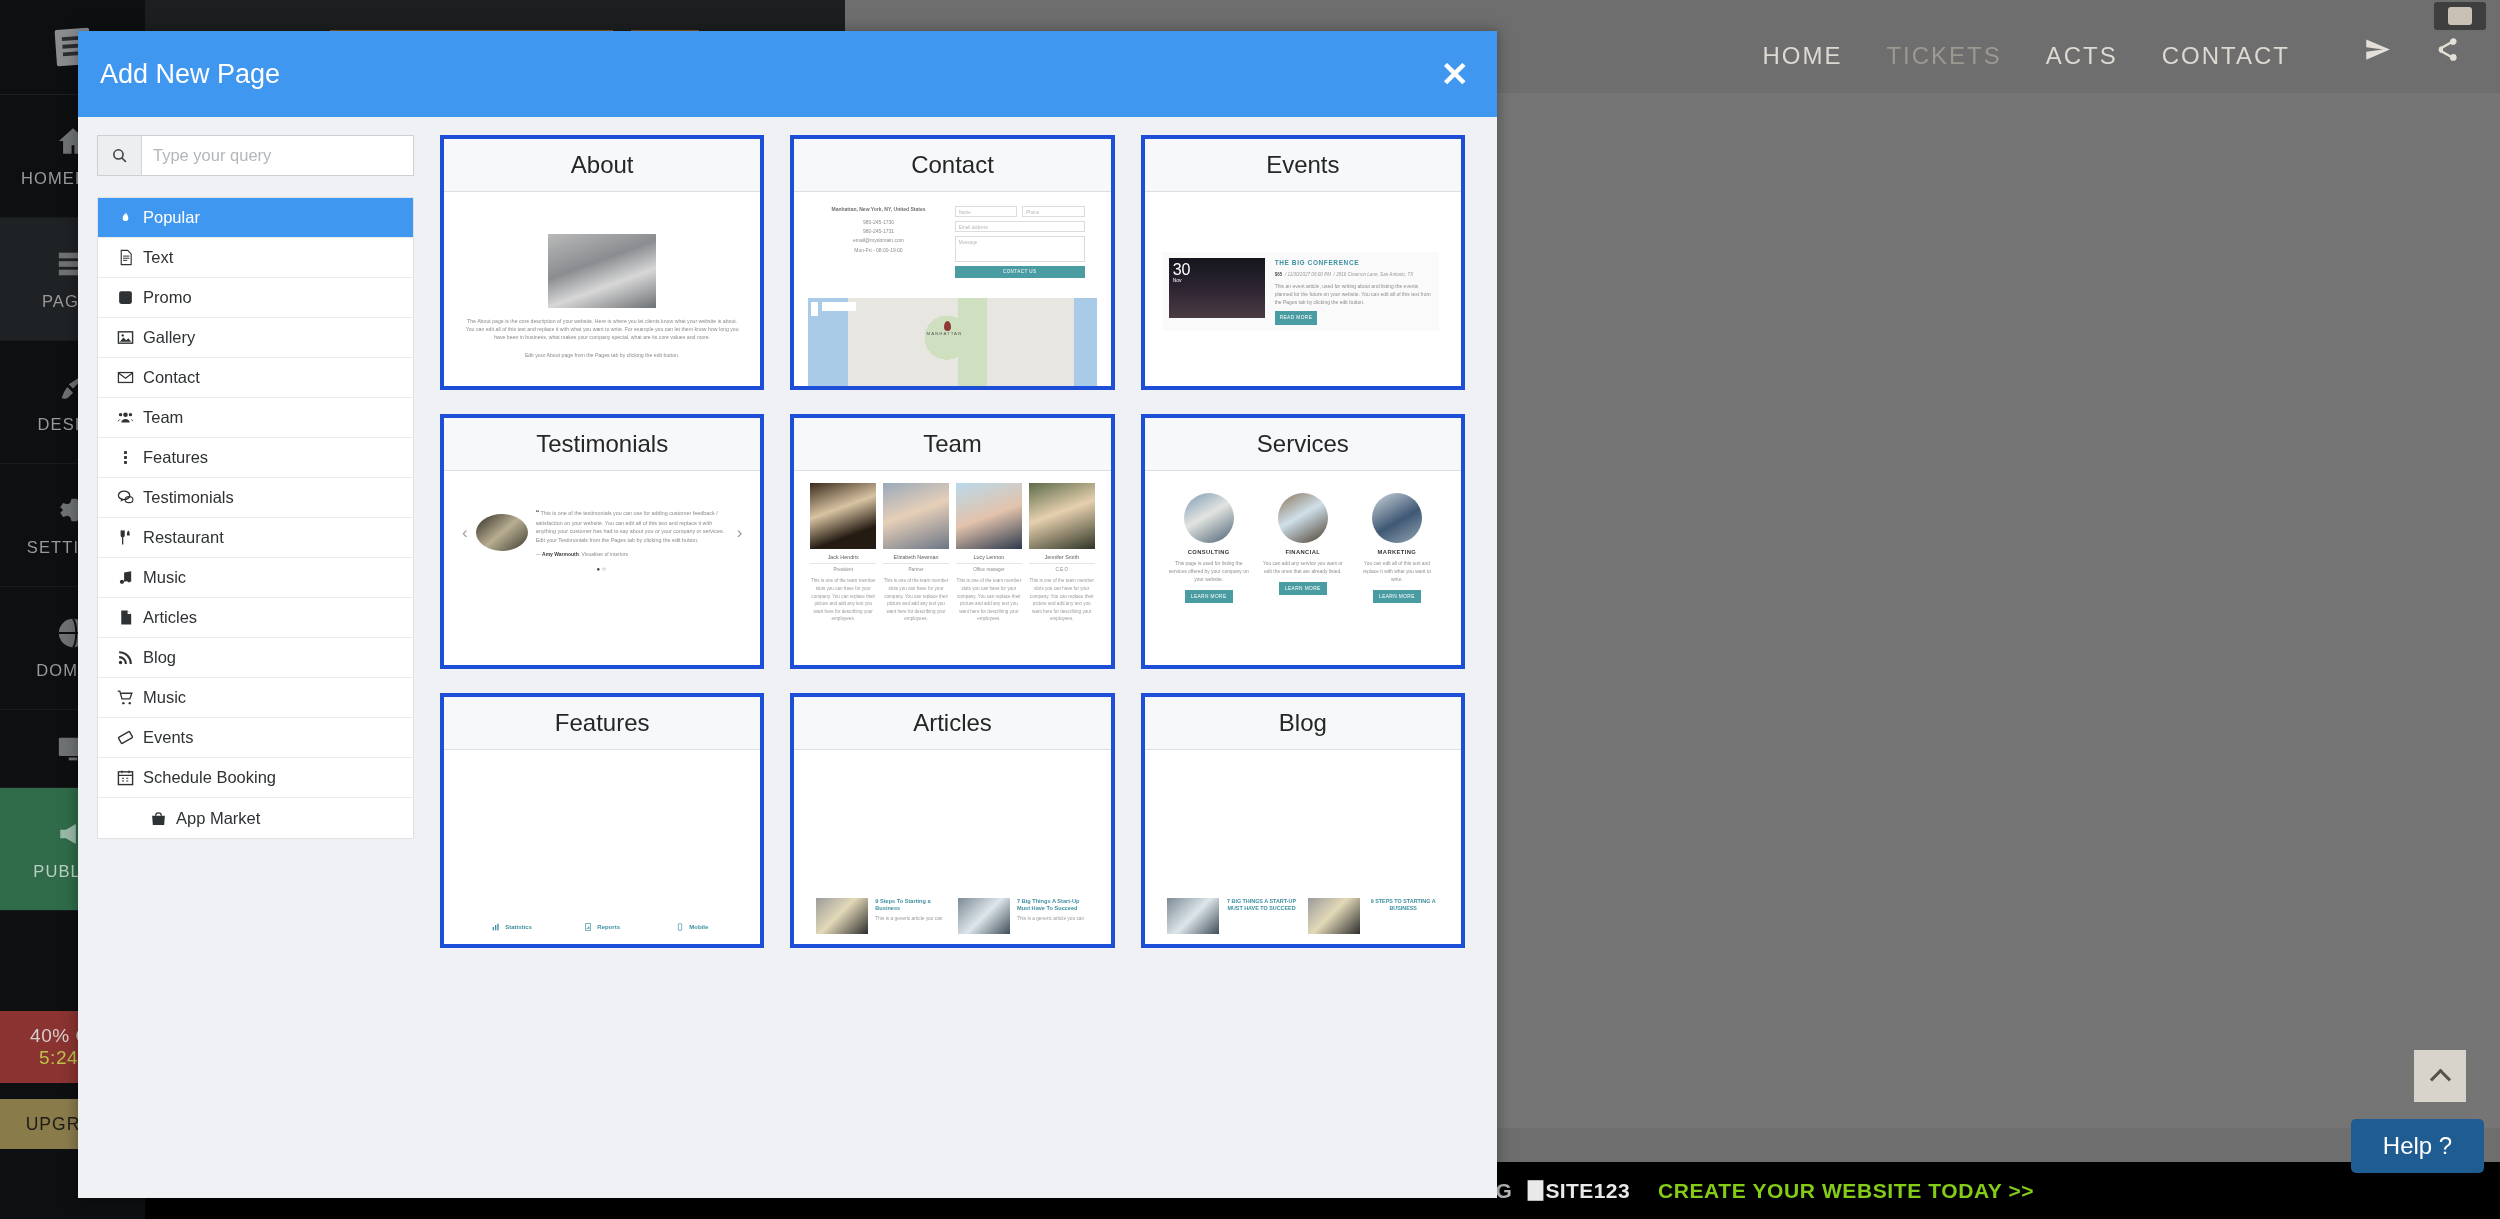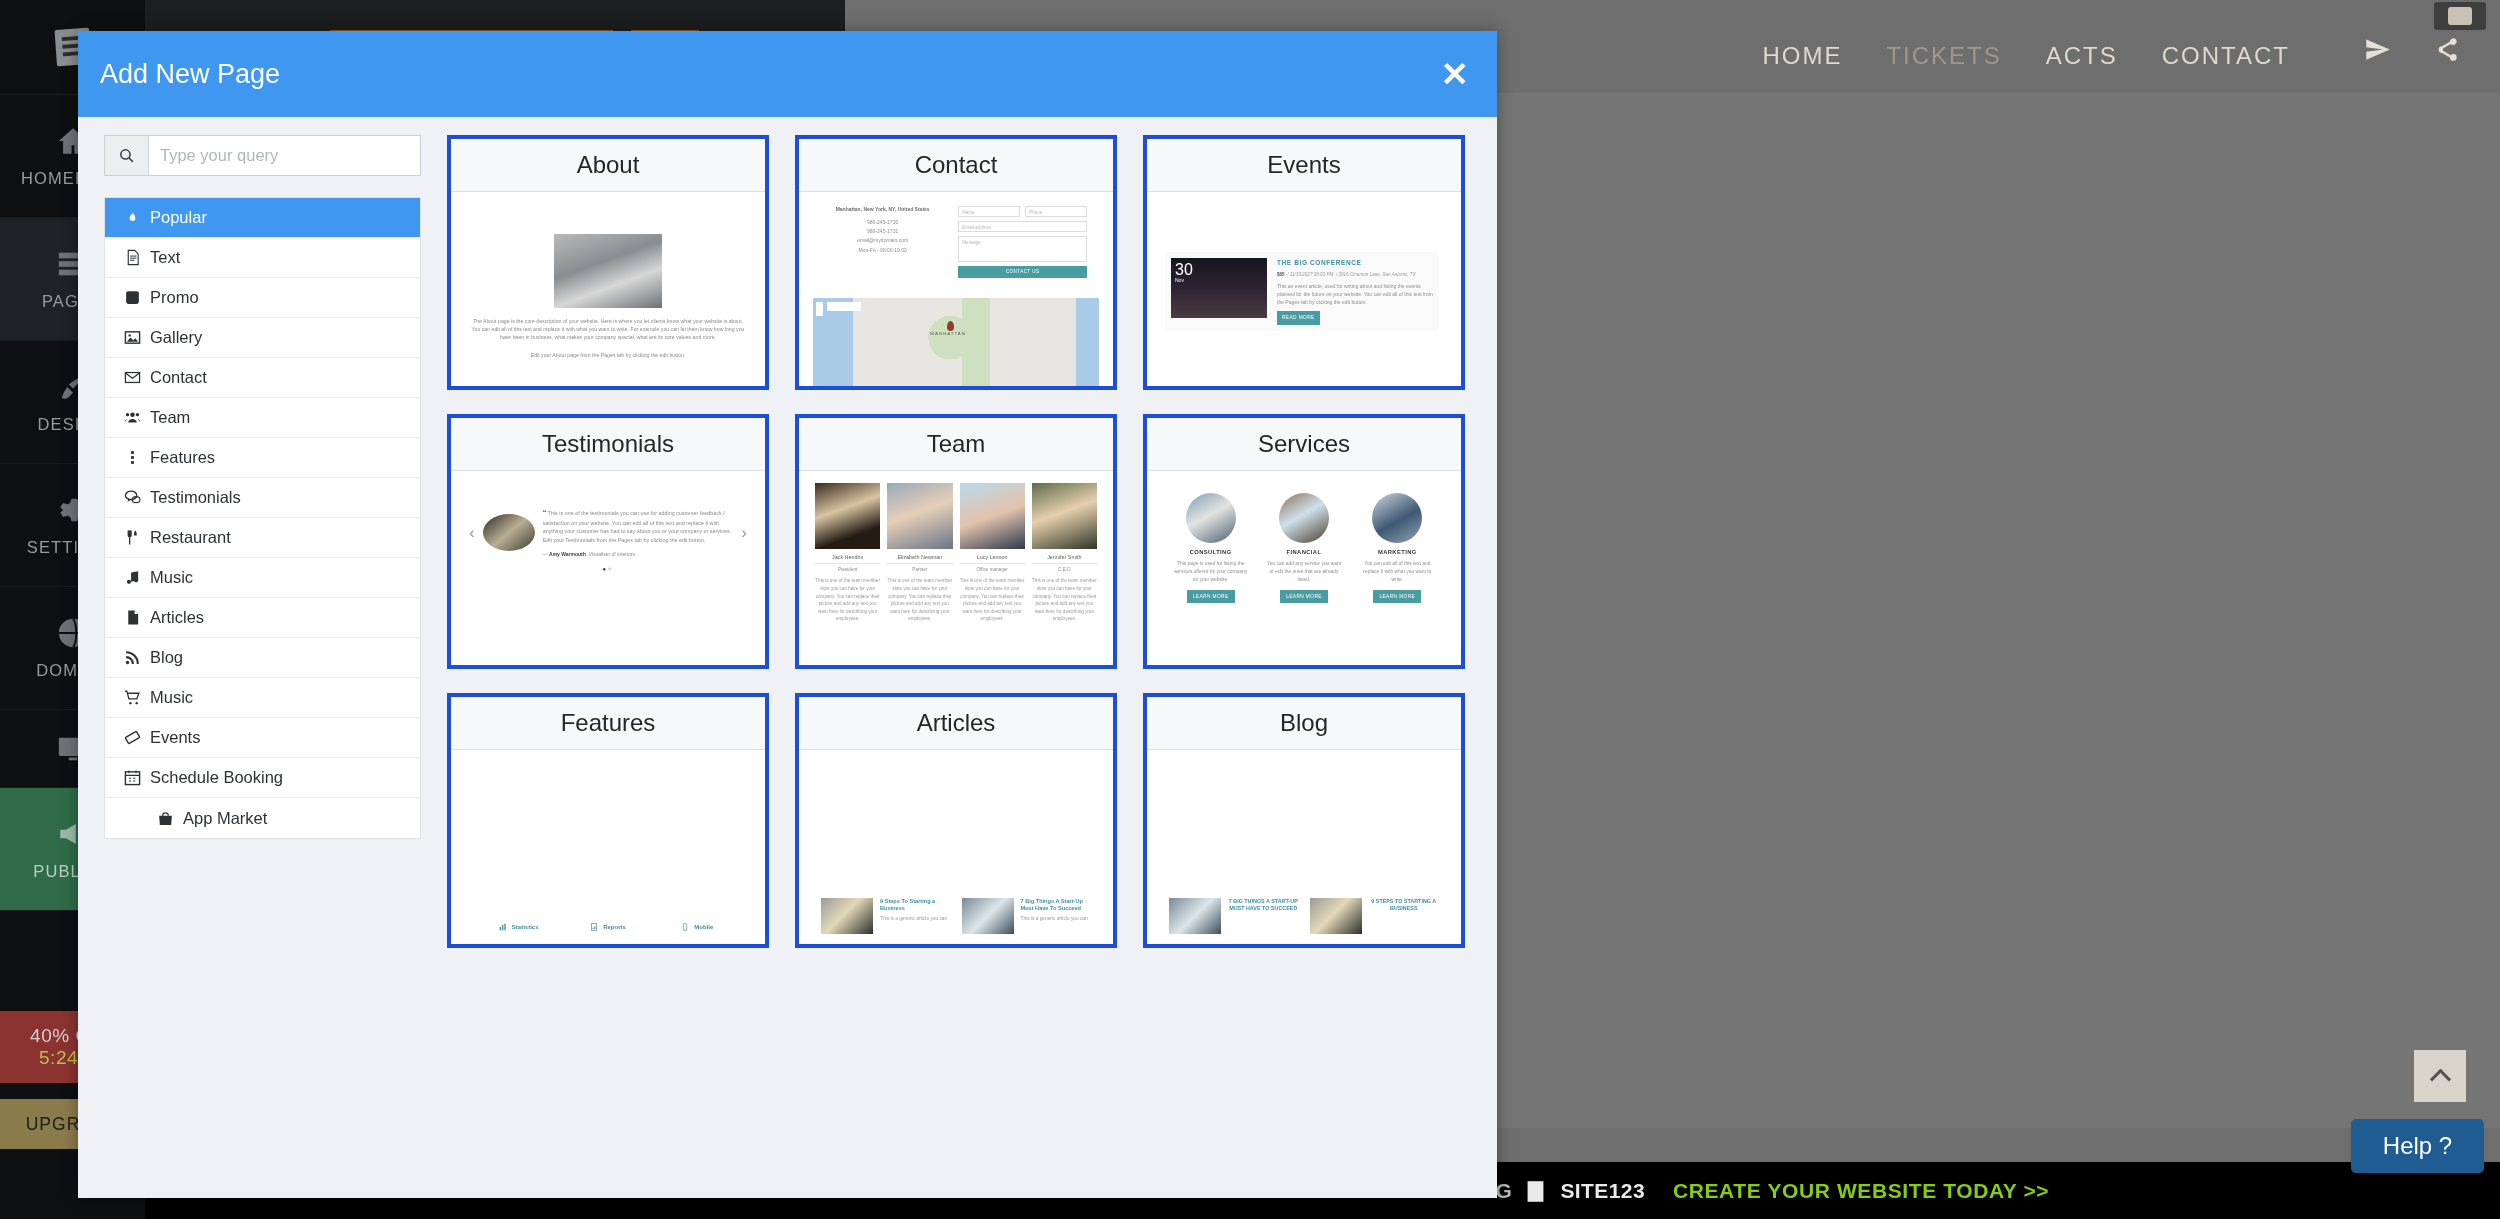--- a/index.html
+++ b/index.html
@@ -111,21 +111,21 @@
     display: flex; align-items: center; justify-content: center; gap: 8px;
     color: #ffffff; font-size: 24px; cursor: pointer;
   }
 
   .footer-bar {
     position: absolute; left: 0; right: 0; bottom: 0; height: 57px;
     background: #000; display: flex; align-items: center; z-index: 6;
   }
   .fb-inner { display: flex; align-items: center; gap: 14px; margin-left: 1060px; }
   .fb-txt { color: #b7b7b7; font-size: 21px; letter-spacing: .6px; font-weight: bold; }
-  .fb-logo { display: flex; align-items: flex-end; gap: 15px; }
+  .fb-logo { display: flex; align-items: flex-start; gap: 0; }
   .fb-logo svg { width: 19px; height: 23px; fill: #e9e9e9; }
   .fb-site { color: #e9e9e9; font-size: 21px; font-weight: bold; letter-spacing: .4px; }
   .fb-cta { color: #84cc16; font-size: 21px; font-weight: bold; letter-spacing: .6px; margin-left: 14px; cursor: pointer; }
 
   
   .modal {
     position: absolute; left: 78px; top: 31px; width: 1419px; height: 1167px;
     background: #eff1f4; z-index: 30;
     box-shadow: 0 0 14px rgba(0,0,0,.35);
     display: flex; flex-direction: column;
@@ -133,21 +133,21 @@
   .modal-header {
     height: 86px; background: #3f97ef; flex: none;
     display: flex; align-items: center; padding: 0 22px 0 22px;
   }
   .modal-title { color: #ffffff; font-size: 27px; flex: 1; }
   .modal-close {
     color: #ffffff; font-size: 34px; line-height: 1; cursor: pointer;
     padding: 2px 6px; font-weight: bold;
   }
 
-  .modal-body { flex: 1; display: flex; overflow: hidden; padding: 18px 0 0 12px; }
+  .modal-body { flex: 1; display: flex; overflow: hidden; padding: 18px 0 0 5px; }
 
   
   .ms { width: 345px; flex: none; padding: 0 14px 0 14px; }
   .search-wrap {
     display: flex; height: 41px; border: 1px solid #ccd0d4; background: #fff;
     margin-bottom: 21px;
   }
   .search-btn {
     width: 44px; background: #eceef0; border-right: 1px solid #d3d6d9;
     display: flex; align-items: center; justify-content: center; cursor: pointer;

